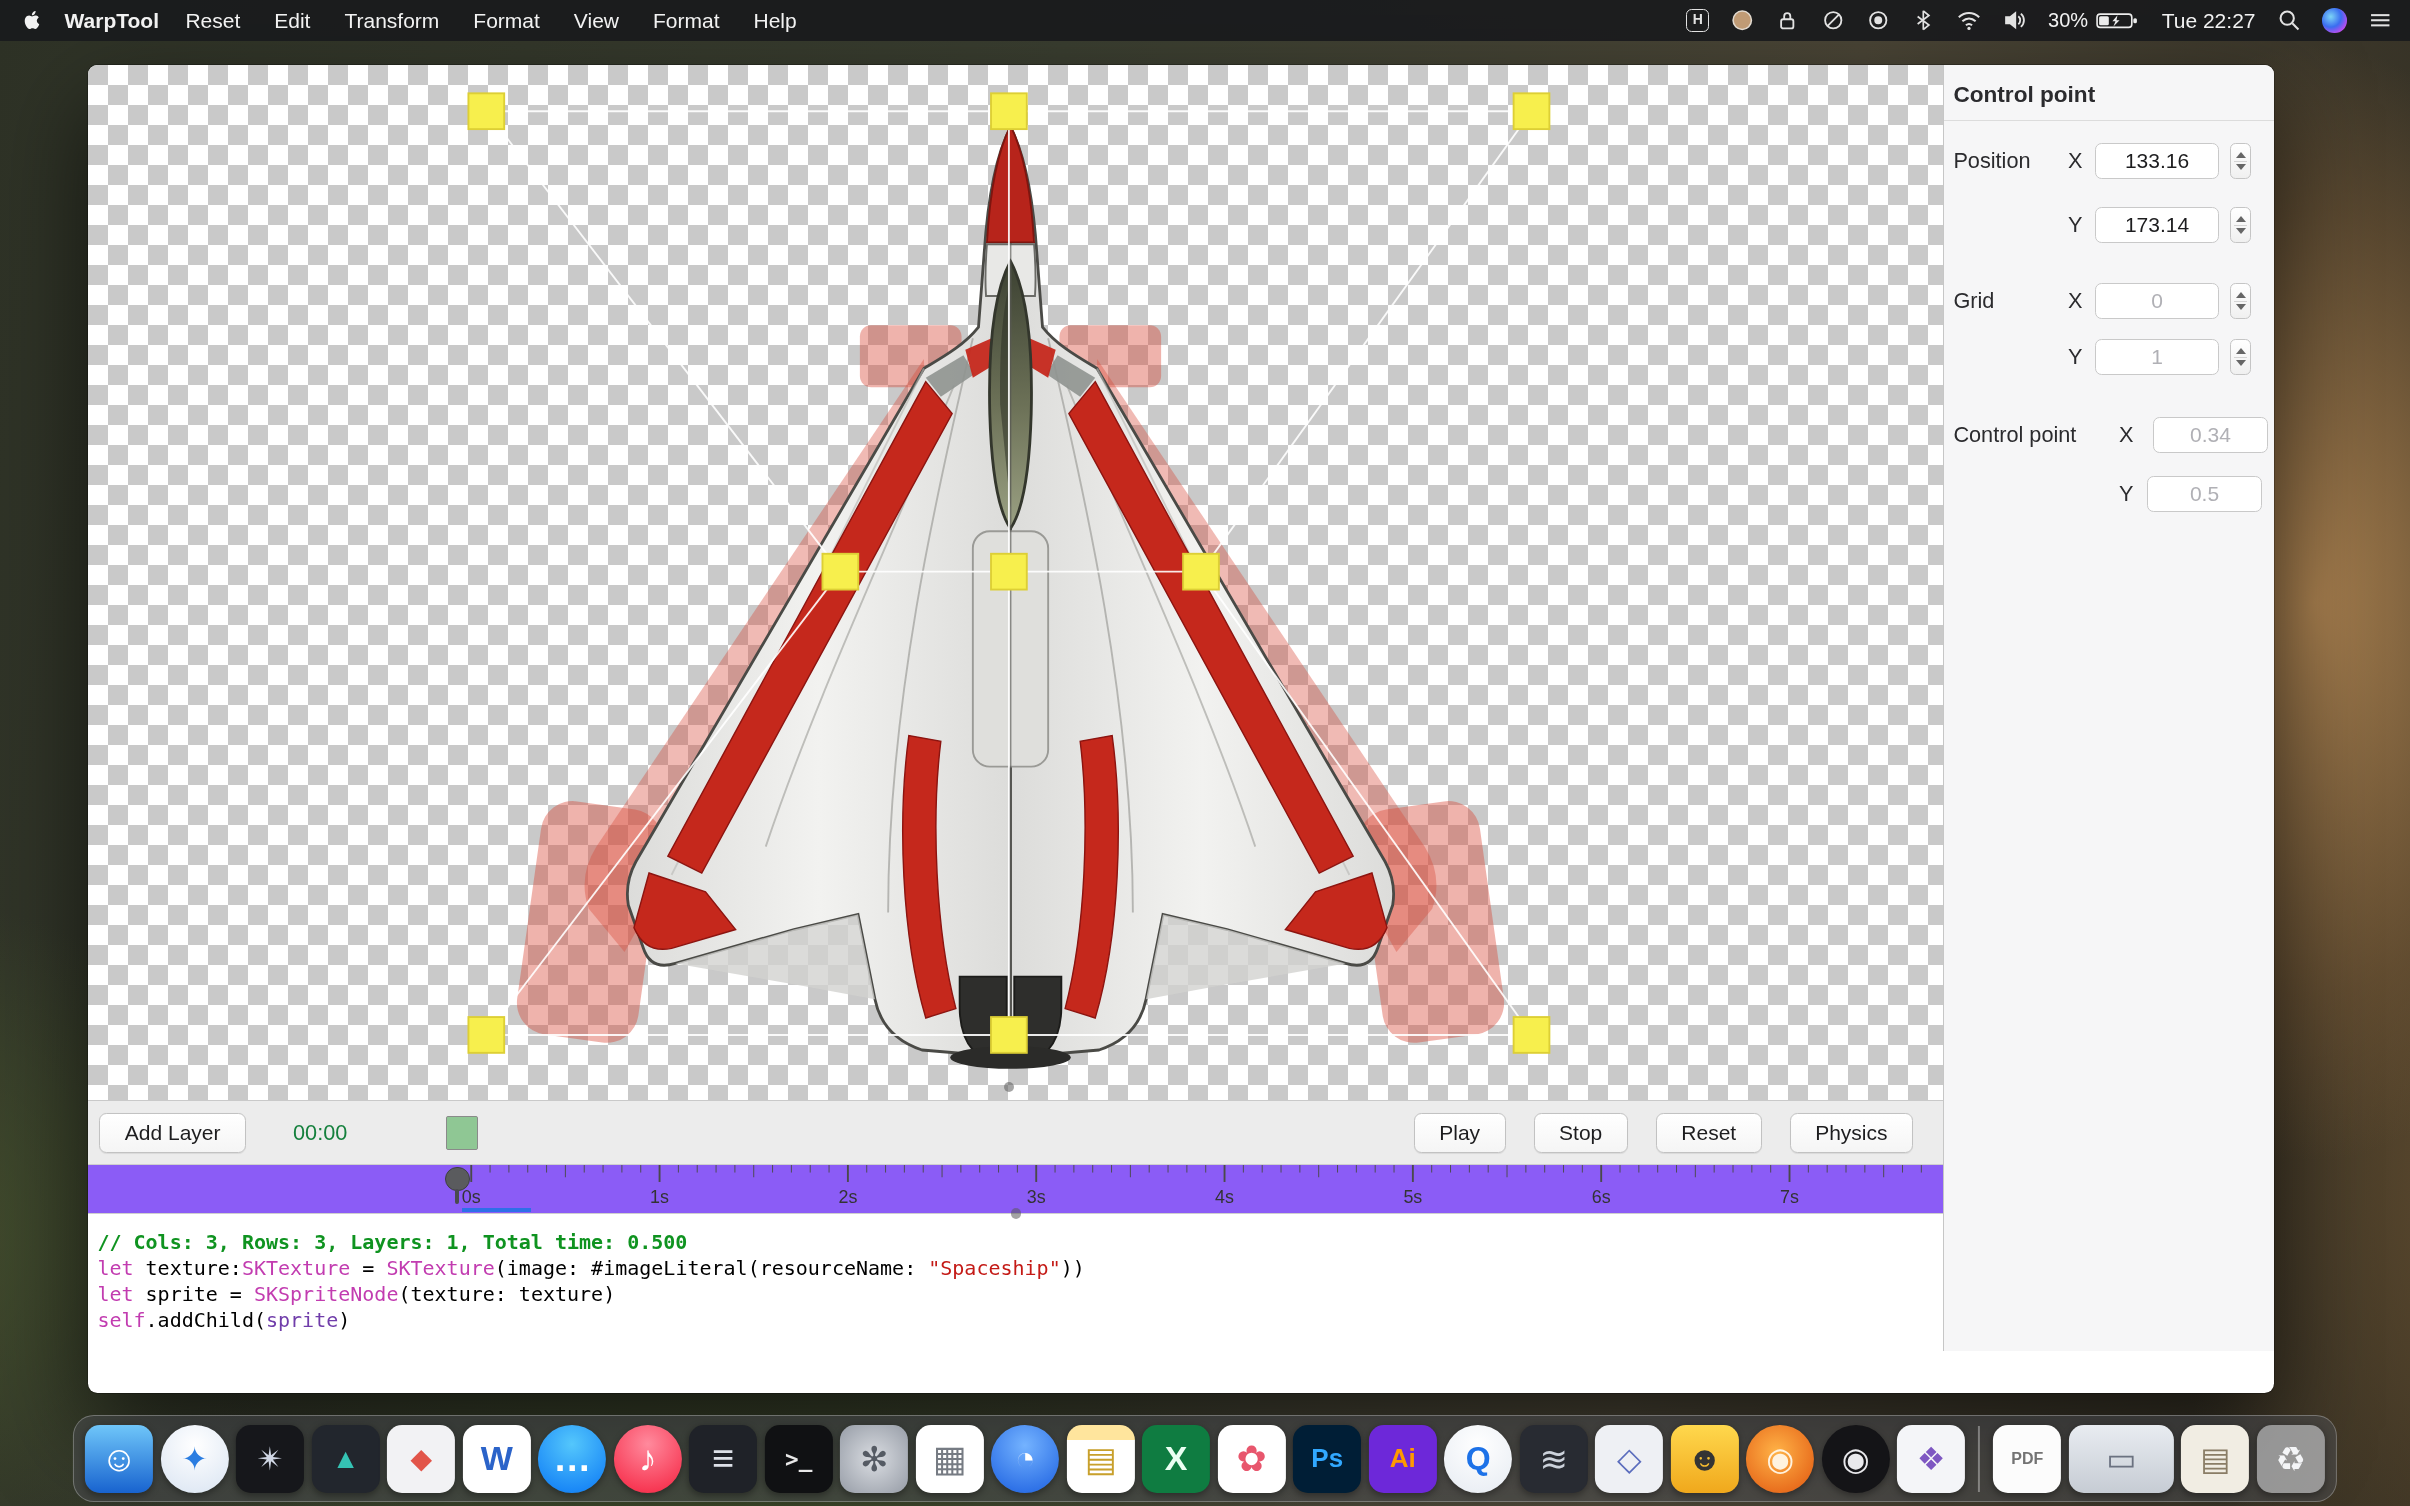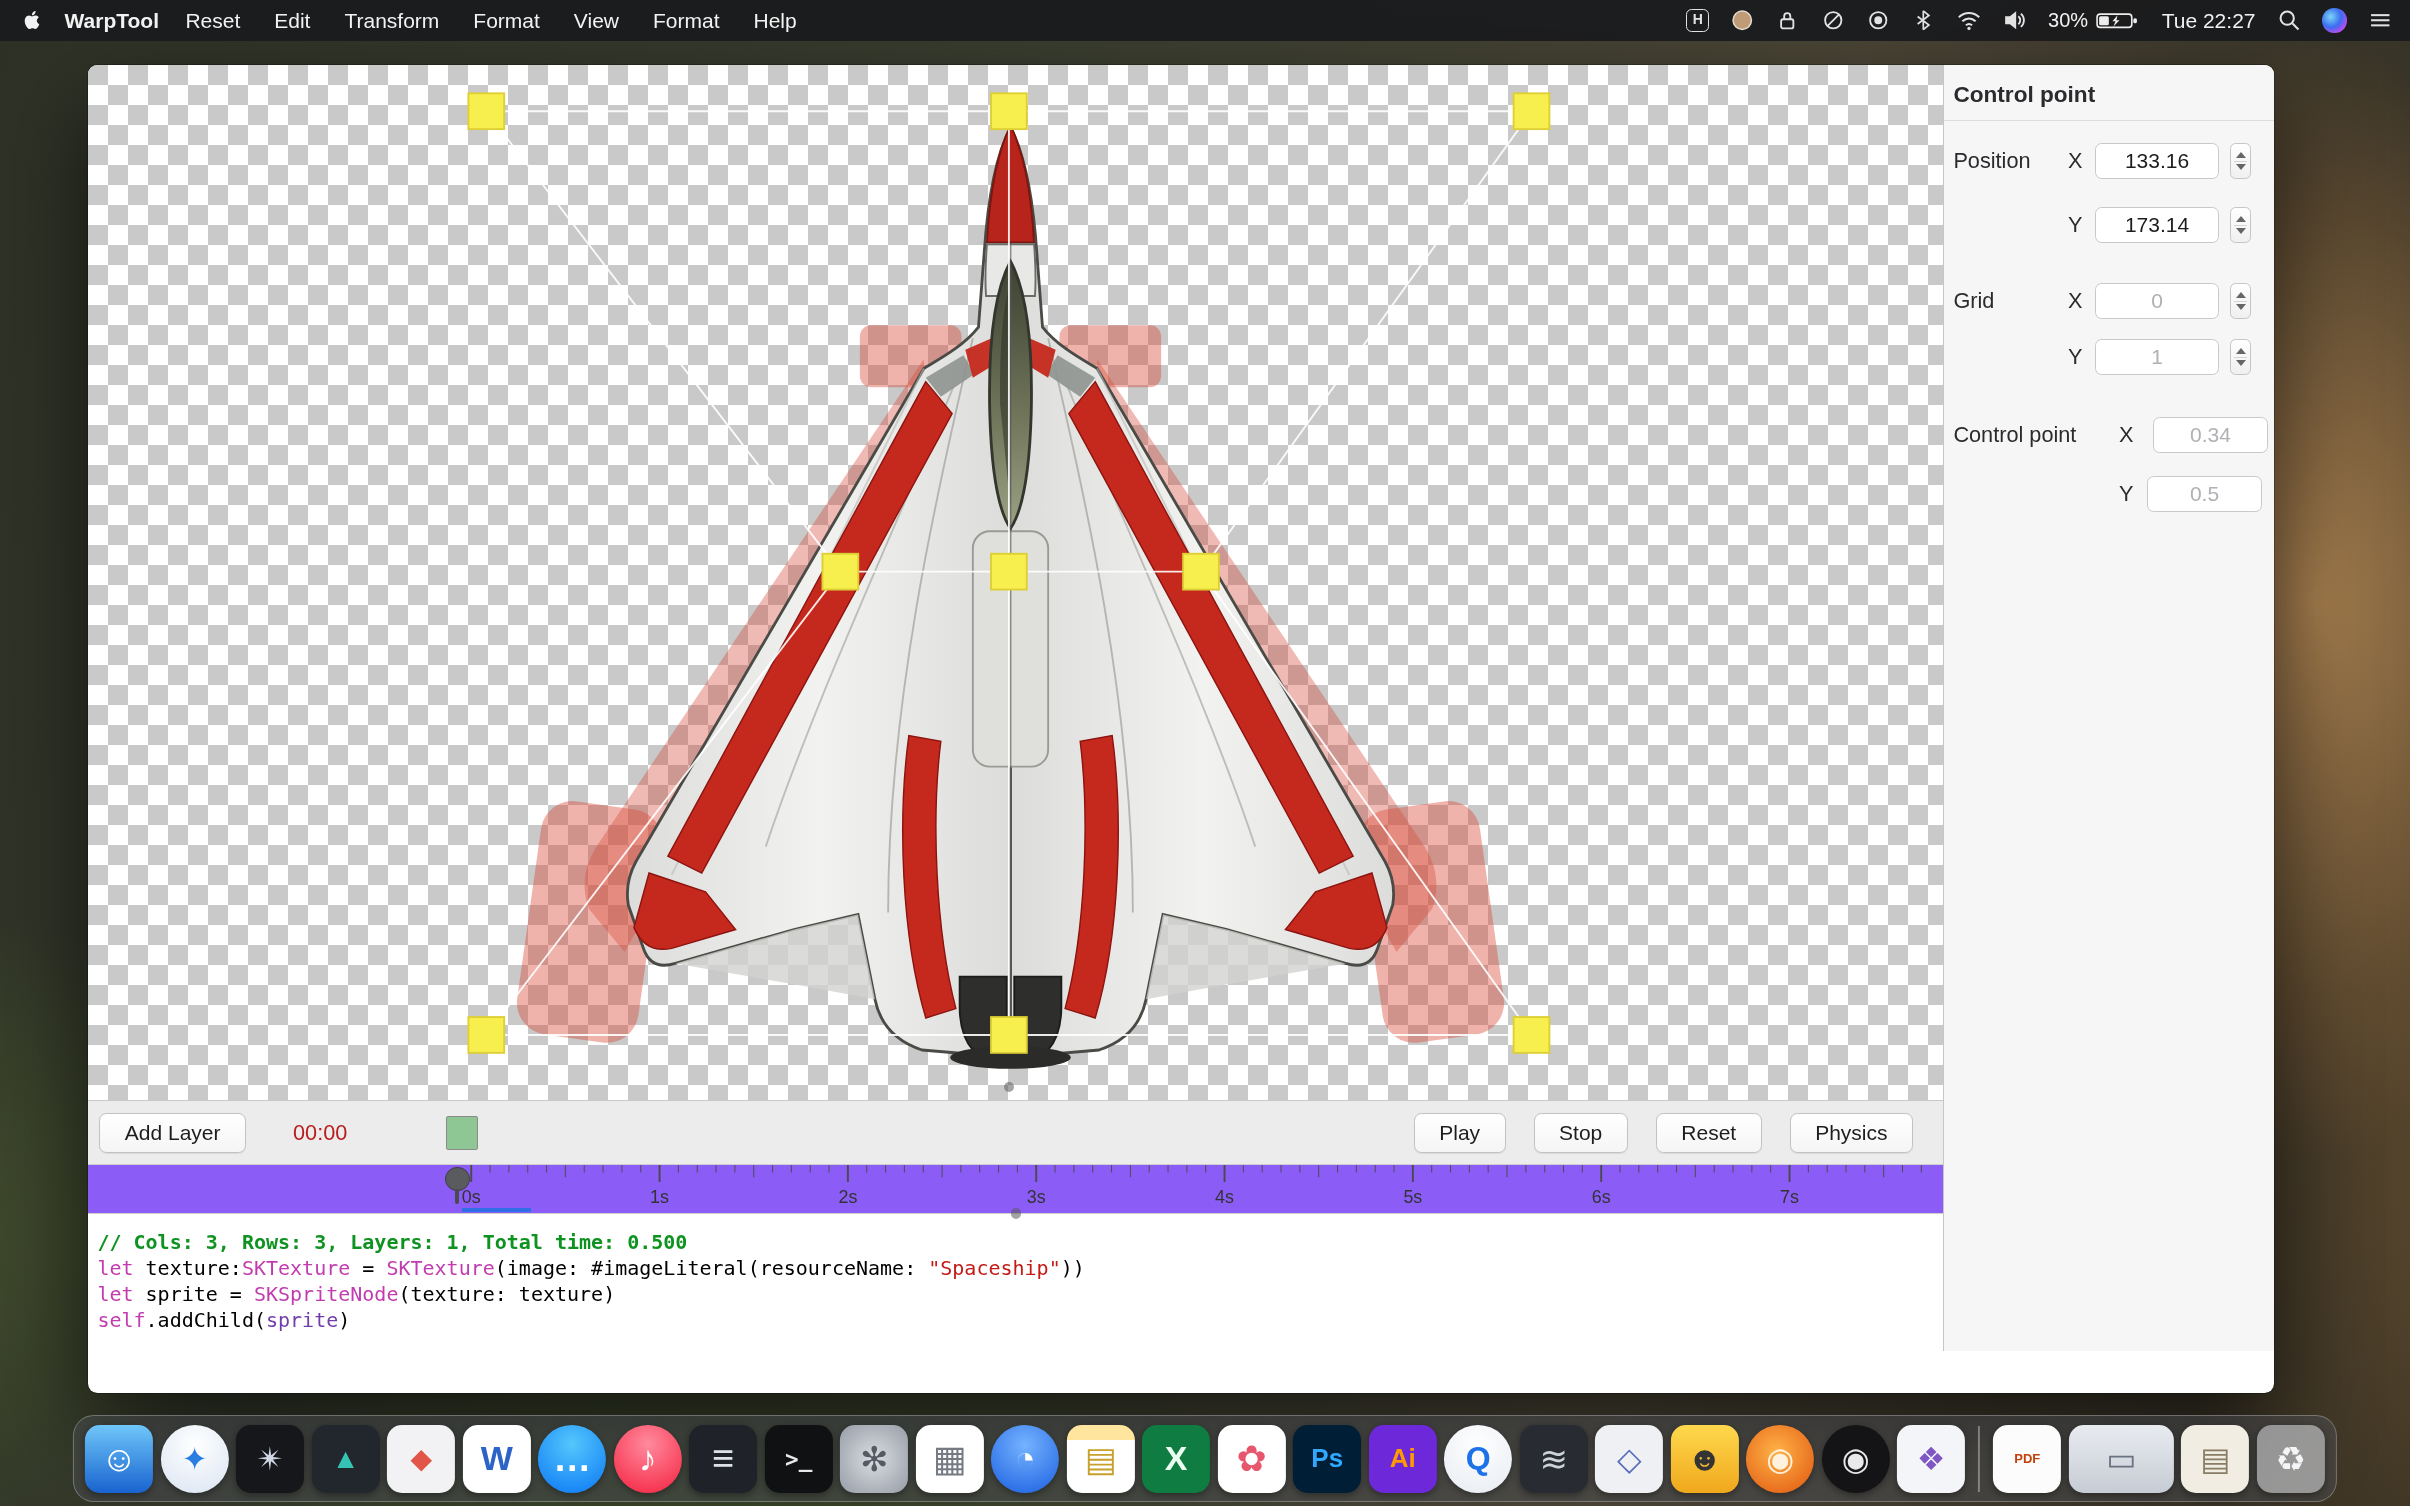--- a/index.html
+++ b/index.html
@@ -48,21 +48,21 @@
   background-size:40px 40px;overflow:hidden;}
 .ship{position:absolute;left:395px;top:38px;width:1055px;height:979px;z-index:1;}
 #warp-svg{position:absolute;left:0;top:0;width:1855px;height:1035px;z-index:2;}
 .dot{position:absolute;width:10.4px;height:10.4px;border-radius:50%;background:rgba(90,90,90,.55);z-index:3;}
 
 .controls{height:64px;background:#ececec;border-top:0.9px solid #c9c9c9;display:flex;align-items:center;
   padding:0 30px 0 11.3px;position:relative;}
 .btn{background:linear-gradient(#ffffff,#f5f5f5);border:0.9px solid #c2c2c2;border-radius:7.5px;
   font-size:21px;color:#1d1d1f;padding:0 24.5px;height:40px;font-family:inherit;
   box-shadow:0 0.9px 0.9px rgba(0,0,0,.08);}
-.timetxt{font-size:21.7px;color:#b91c1c;margin-left:47px;}
+.timetxt{font-size:21.7px;color:#15803d;margin-left:47px;}
 .swatch{width:32px;height:34px;border:0.9px solid #8a8a8a;border-radius:1.9px;margin-left:99px;}
 .rightbtns{margin-left:auto;display:flex;gap:28px;}
 
 .timeline{position:relative;height:49px;background:#8b5cf6;border-top:0.9px solid #cfcfcf;}
 #ruler-svg{position:absolute;left:0;top:0;width:1855px;height:49px;}
 .playhead{position:absolute;top:1.9px;width:24.5px;height:38px;z-index:6;}
 .playhead .knob{width:24.5px;height:24.5px;border-radius:50%;background:#5a5b5e;border:1.9px solid #3e3f42;}
 .playhead .stem{position:absolute;left:10.4px;top:22.6px;width:3.8px;height:15px;background:#4a4b4e;border-radius:1.9px;}
 .selection{position:absolute;top:43px;height:3.8px;z-index:5;}
 .tl-dot{left:923px;bottom:-5.6px;z-index:7;}
@@ -502,21 +502,21 @@
       <span style="color: rgb(255, 243, 224); font-size: 32px;">◉</span>
     </div>
     <div class="dock-icon" style="background: rgb(20, 20, 23); border-radius: 50%;">
       <span style="color: rgb(233, 233, 236); font-size: 32px;">◉</span>
     </div>
     <div class="dock-icon" style="background: rgb(244, 245, 248);">
       <span style="color: rgb(126, 87, 194); font-size: 32px;">❖</span>
     </div>
     <div class="dock-sep"></div>
     <div class="dock-icon" style="background: rgb(252, 252, 252);">
-      <span style="color: #c2410c; font-size: 13px; font-weight: 700;">PDF</span>
+      <span style="color: #737373; font-size: 16px; font-weight: 700;">PDF</span>
     </div>
     <div class="dock-icon" style="background: linear-gradient(rgb(232, 236, 241), rgb(198, 204, 212)); width: 105px;">
       <span style="color: rgb(107, 114, 128); font-size: 32px;">▭</span>
     </div>
     <div class="dock-icon" style="background: rgb(241, 237, 227);">
       <span style="color: rgb(138, 125, 102); font-size: 32px;">▤</span>
     </div>
     <div class="dock-icon" style="background: rgba(235, 237, 241, 0.5);">
       <span style="color: rgb(244, 245, 247); font-size: 34px;">♻</span>
     </div>

